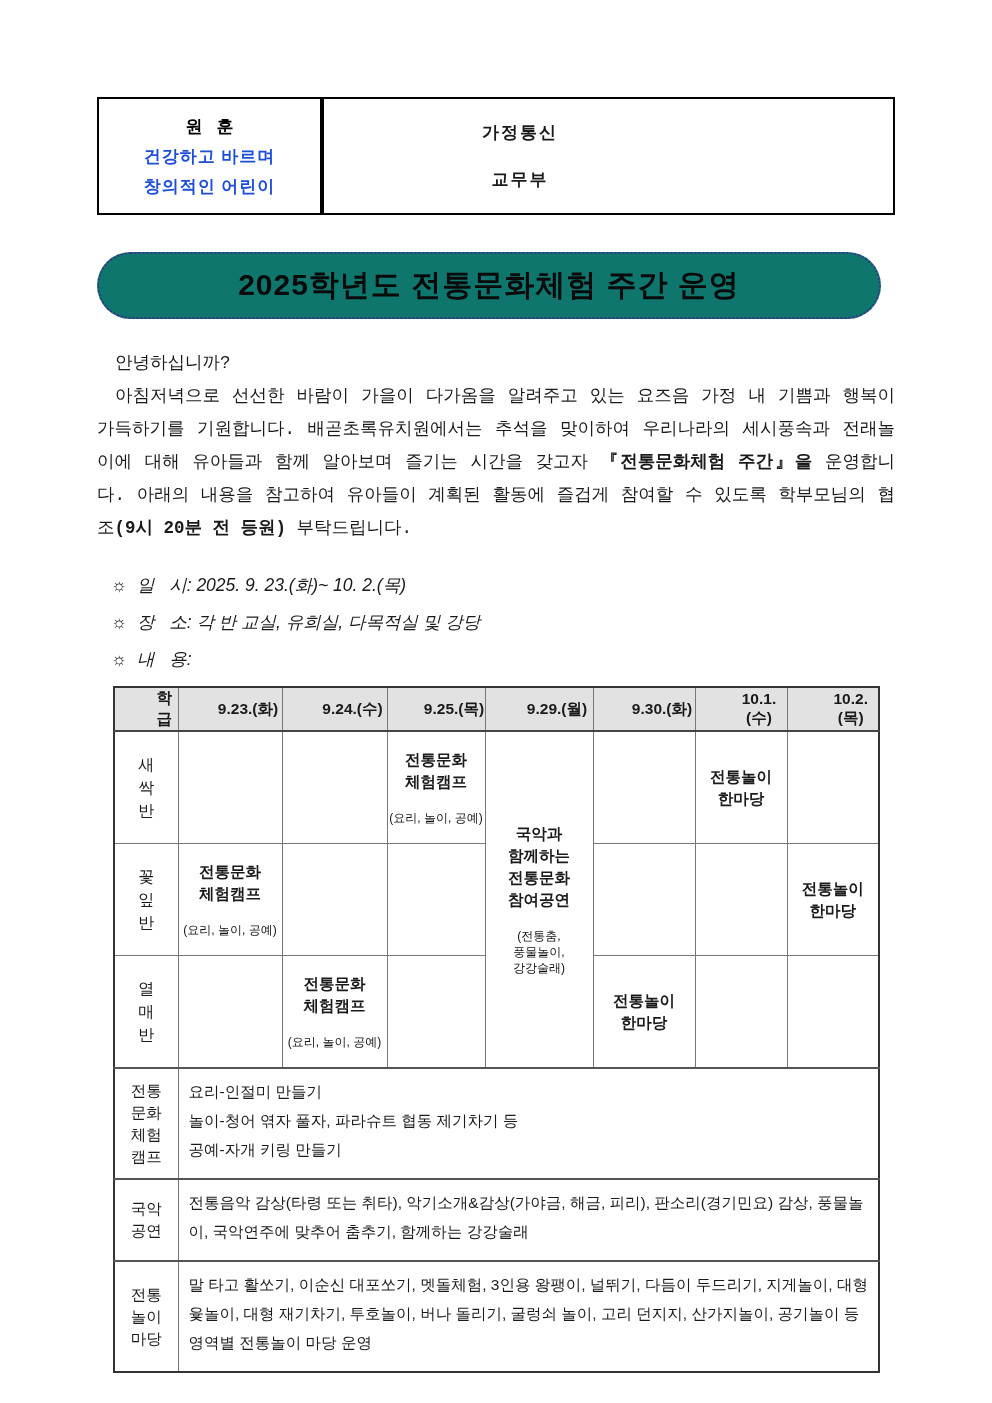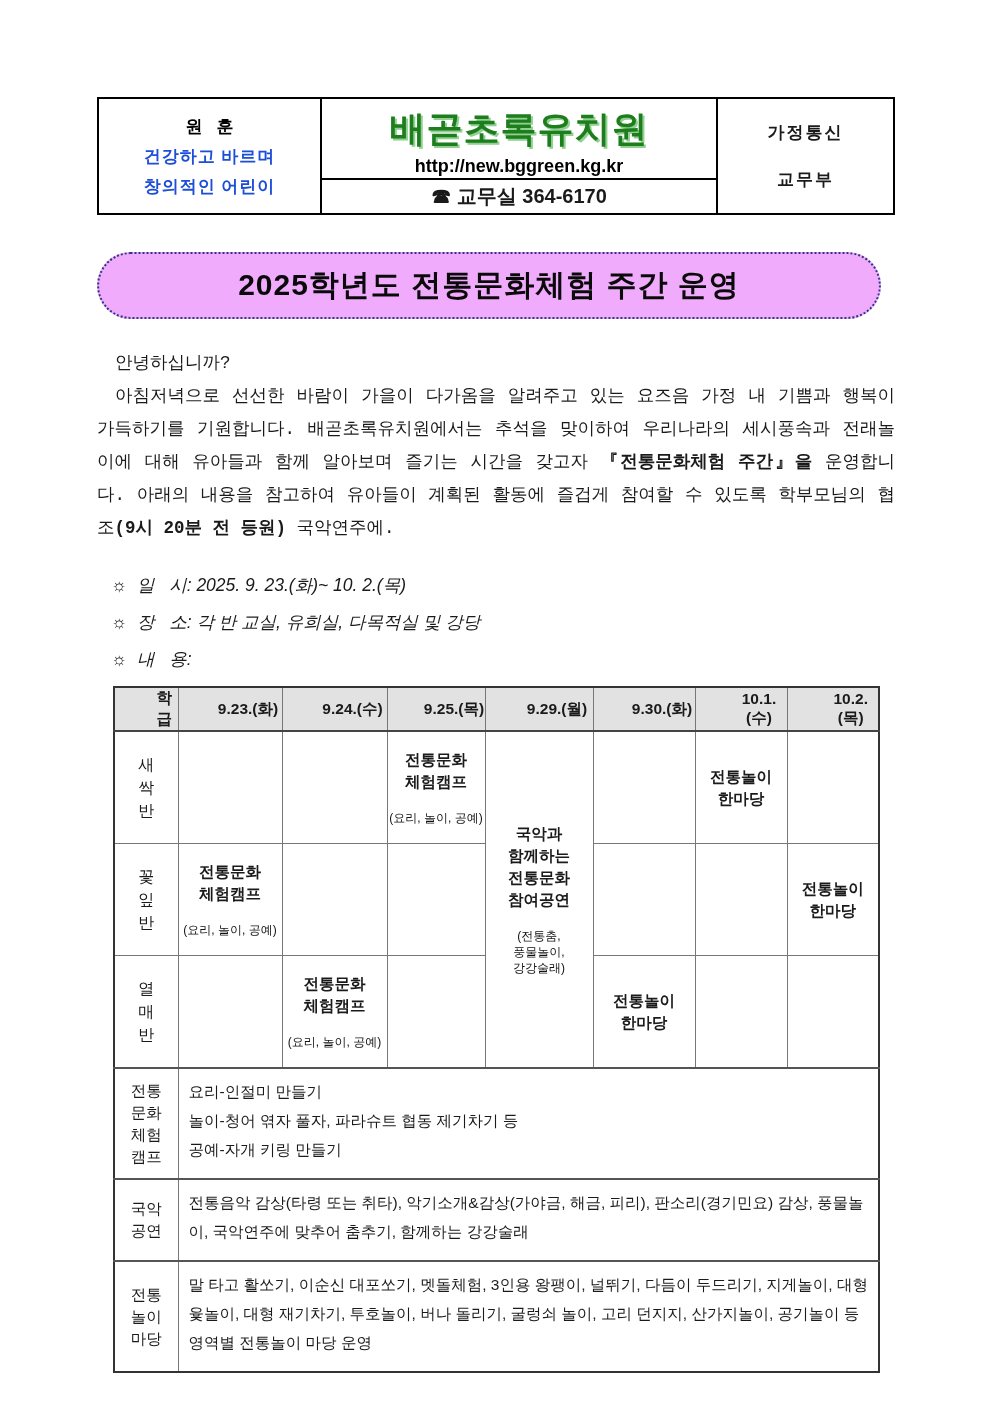--- a/index.html
+++ b/index.html
@@ -34,21 +34,21 @@
   }
   .school-phone { font-size: 20px; font-weight: bold; }
   .dept-cell {
     border-left: 2px solid #000; display: flex; flex-direction: column;
     align-items: center; justify-content: center; gap: 24px;
   }
   .dept-line { font-size: 17px; font-weight: bold; letter-spacing: 2px; }
 
   
   .banner {
-    margin-top: 37px; width: 784px; height: 67px; background: #f0abfc;
+    margin-top: 37px; width: 784px; height: 67px; background: #0f766e;
     border: 2px dotted #333388; border-radius: 34px;
     display: flex; align-items: center; justify-content: center;
   }
   .banner-title { font-size: 30px; font-weight: bold; color: #0a0a0a; letter-spacing: 1px; }
 
   
   .intro { margin-top: 28px; width: 798px; font-size: 17.5px; line-height: 33px; font-family: Liberation Mono, monospace; }
   .intro p { text-indent: 18px; text-align: justify; }
   .intro .b { font-weight: bold; }
 
@@ -89,42 +89,33 @@
 <body>
 
 <div class="page">
 
   <div class="head-box">
     <div class="motto-cell">
       <div class="motto-title">원   훈</div>
       <div class="motto-line">건강하고 바르며</div>
       <div class="motto-line">창의적인 어린이</div>
     </div>
-    <div class="center-cell">
-      <div class="center-top">
-        <div class="school-name">배곧초록유치원</div>
-        <div class="school-url">http://new.bggreen.kg.kr</div>
-      </div>
-      <div class="center-bottom">
-        <div class="school-phone">☎ 교무실 364-6170</div>
-      </div>
-    </div>
     <div class="dept-cell">
       <div class="dept-line">가정통신</div>
       <div class="dept-line">교무부</div>
     </div>
   </div>
 
   <div class="banner">
     <div class="banner-title">2025학년도 전통문화체험 주간 운영</div>
   </div>
 
   <div class="intro">
     <p>안녕하십니까?</p>
-    <p><span>아침저녁으로 선선한 바람이 가을이 다가옴을 알려주고 있는 요즈음 가정 내 기쁨과 행복이 가득하기를 기원합니다. 배곧초록유치원에서는 추석을 맞이하여 우리나라의 세시풍속과 전래놀이에 대해 유아들과 함께 알아보며 즐기는 시간을 갖고자 </span><span class="b">『전통문화체험 주간』을</span><span> 운영합니다. 아래의 내용을 참고하여 유아들이 계획된 활동에 즐겁게 참여할 수 있도록 학부모님의 협조</span><span class="b">(9시 20분 전 등원)</span><span> 국악연주에.</span></p>
+    <p><span>아침저녁으로 선선한 바람이 가을이 다가옴을 알려주고 있는 요즈음 가정 내 기쁨과 행복이 가득하기를 기원합니다. 배곧초록유치원에서는 추석을 맞이하여 우리나라의 세시풍속과 전래놀이에 대해 유아들과 함께 알아보며 즐기는 시간을 갖고자 </span><span class="b">『전통문화체험 주간』을</span><span> 운영합니다. 아래의 내용을 참고하여 유아들이 계획된 활동에 즐겁게 참여할 수 있도록 학부모님의 협조</span><span class="b">(9시 20분 전 등원)</span><span> 부탁드립니다.</span></p>
   </div>
 
   <div class="info-list">
     <div class="info-item">
       <span class="bullet">☼</span><span class="lbl">일   시:</span> <span>2025. 9. 23.(화)~ 10. 2.(목)</span>
     </div>
     <div class="info-item">
       <span class="bullet">☼</span><span class="lbl">장   소:</span> <span>각 반 교실, 유희실, 다목적실 및 강당</span>
     </div>
     <div class="info-item">

